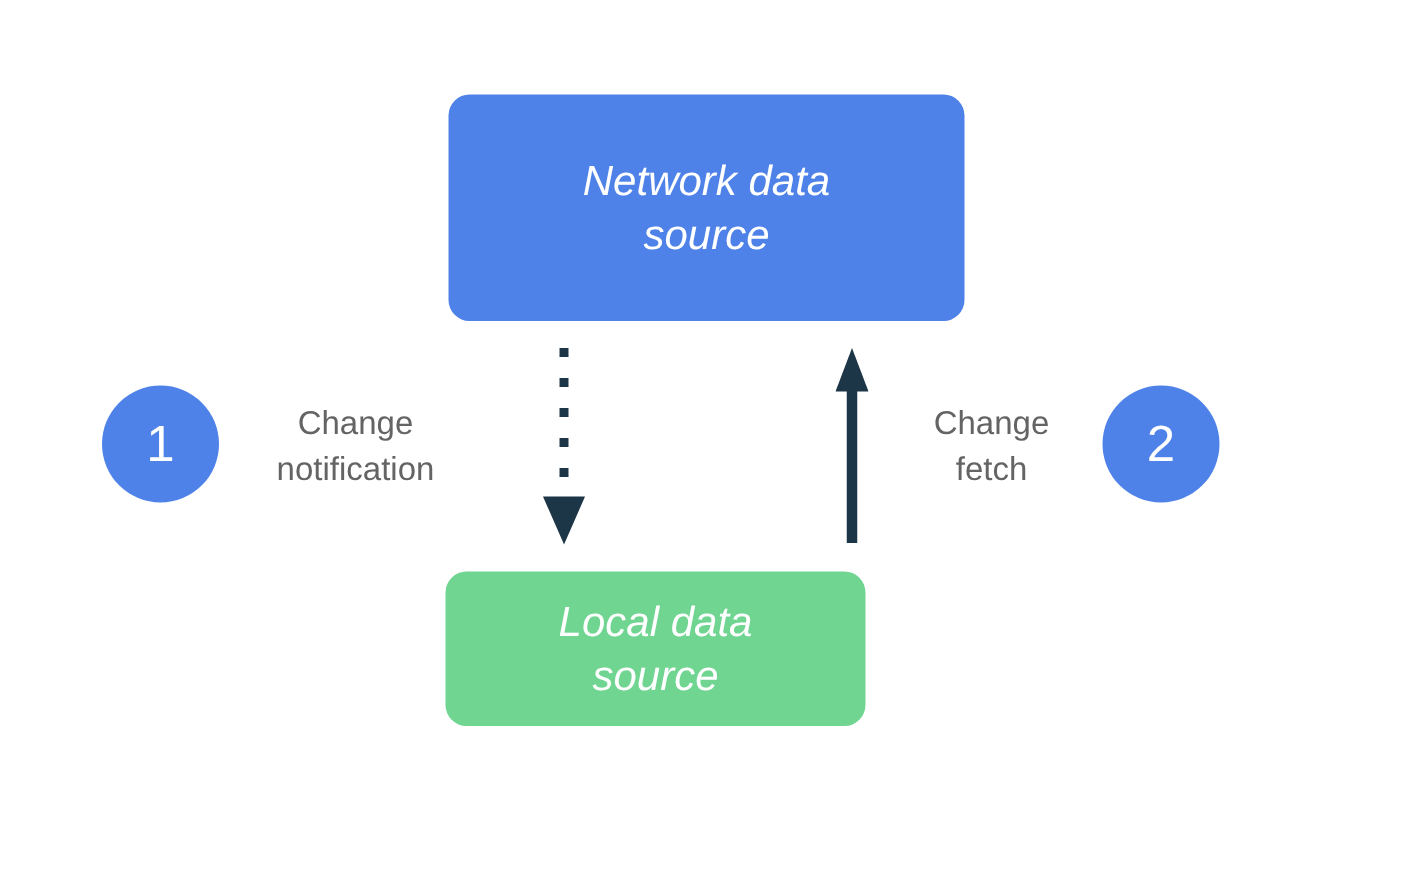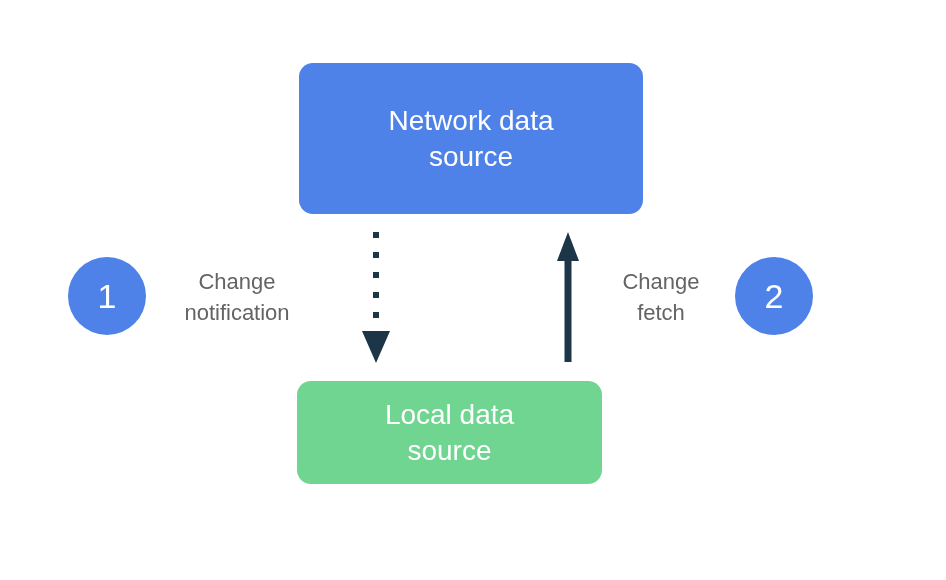--- a/index.html
+++ b/index.html
@@ -26,29 +26,30 @@
     position: absolute;
     display: flex;
     align-items: center;
     justify-content: center;
     border-radius: 14px;
     color: var(--text-white);
     font-size: 28px;
     line-height: 36px;
     text-align: center;
     white-space: pre-line;
+    font-style: italic;
   }
   .node-network {
     left: 299px; top: 63px;
     width: 344px; height: 151px;
     background: var(--box-blue);
   }
   .node-local {
     left: 297px; top: 381px;
-    width: 305px; height: 103px;
+    width: 280px; height: 103px;
     background: var(--box-green);
     justify-content: center;
   }
   .step-circle {
     position: absolute;
     width: 78px; height: 78px;
     border-radius: 50%;
     background: var(--box-blue);
     color: var(--text-white);
     display: flex;

